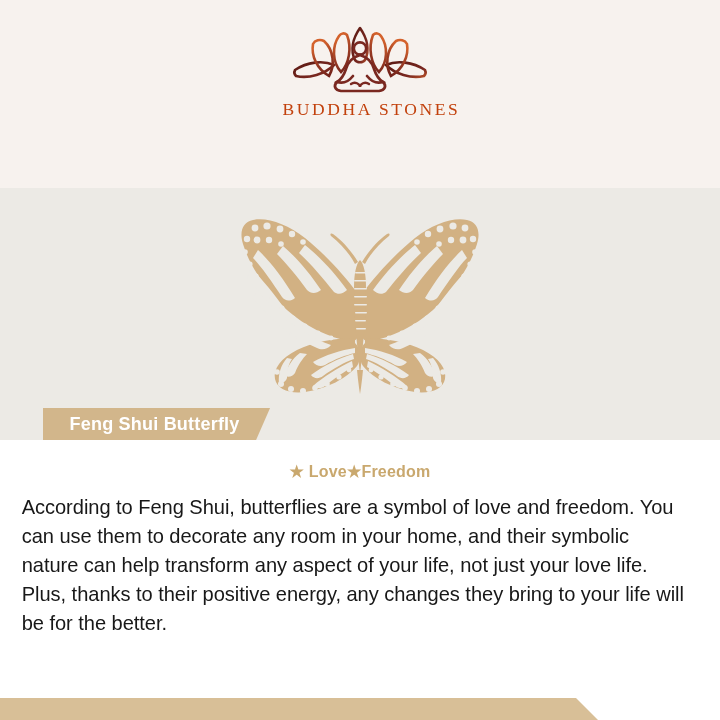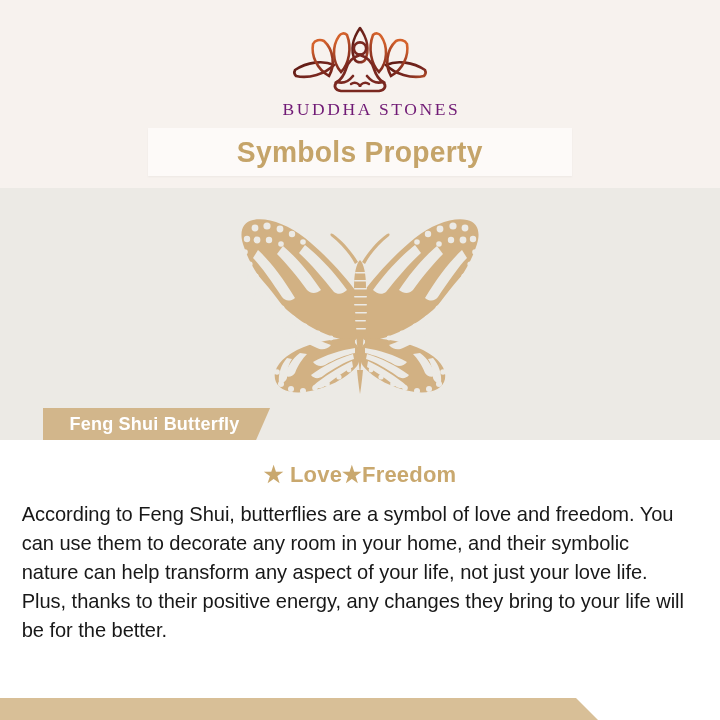--- a/index.html
+++ b/index.html
@@ -79,21 +79,21 @@
   }
   .logo-mark {
     display: block;
     margin: 0 auto;
   }
   .brand-name {
     margin-top: 3px;
     font-family: "Liberation Serif", serif;
     font-size: 17.5px;
     letter-spacing: 2.6px;
-    color: #701a75;
+    color: #c2410c;
     text-align: center;
     font-weight: 400;
     padding-left: 23px;
   }
 
   
   .title-banner {
     position: absolute;
     left: 148px;
     top: 128px;
@@ -160,21 +160,21 @@
     top: 440px;
     left: 0;
     width: 720px;
     height: 258px;
     background: #ffffff;
   }
   .sub-head {
     margin-top: 22px;
     text-align: center;
     font-family: "Liberation Sans Narrow", "Liberation Sans", sans-serif;
-    font-size: 22px;
+    font-size: 16px;
     font-weight: bold;
     color: #c9a86e;
     letter-spacing: 0.2px;
   }
   .paragraph {
     margin: 12px 0 0 0;
     padding: 0 24px 0 22px;
     font-family: "Liberation Sans Narrow", "Liberation Sans", sans-serif;
     font-size: 20.4px;
     line-height: 29px;
@@ -238,23 +238,20 @@
         <path d="M83 31 C90 33 95 38 97 45 C99 51 101 55 106 58
                  C100 60 94 57 90 52" fill="none" stroke="#7a2820" stroke-width="2.7" stroke-linecap="round"></path>
 
         <path d="M60 58 C56 62 58 66 64 67 L102 67 C108 66 110 62 106 58" fill="none" stroke="#7a2820" stroke-width="2.7" stroke-linecap="round"></path>
 
         <path d="M74 60 C78 57 83 60 83 63 C83 60 88 57 92 60" fill="none" stroke="#7a2820" stroke-width="2.4" stroke-linecap="round"></path>
       </svg>
       <div class="brand-name">BUDDHA STONES</div>
     </div>
 
-    <div class="title-banner">
-      <span class="title-text">Symbols Property</span>
-    </div>
   </div>
 
   <div class="illus-panel">
     <div class="butterfly-holder">
       <svg width="330" height="200" viewBox="0 0 330 200">
         <g fill="#d2b183">
 
           <path d="M163 96
                    C150 78 130 56 110 40
                    C92 26 72 19 58 22

